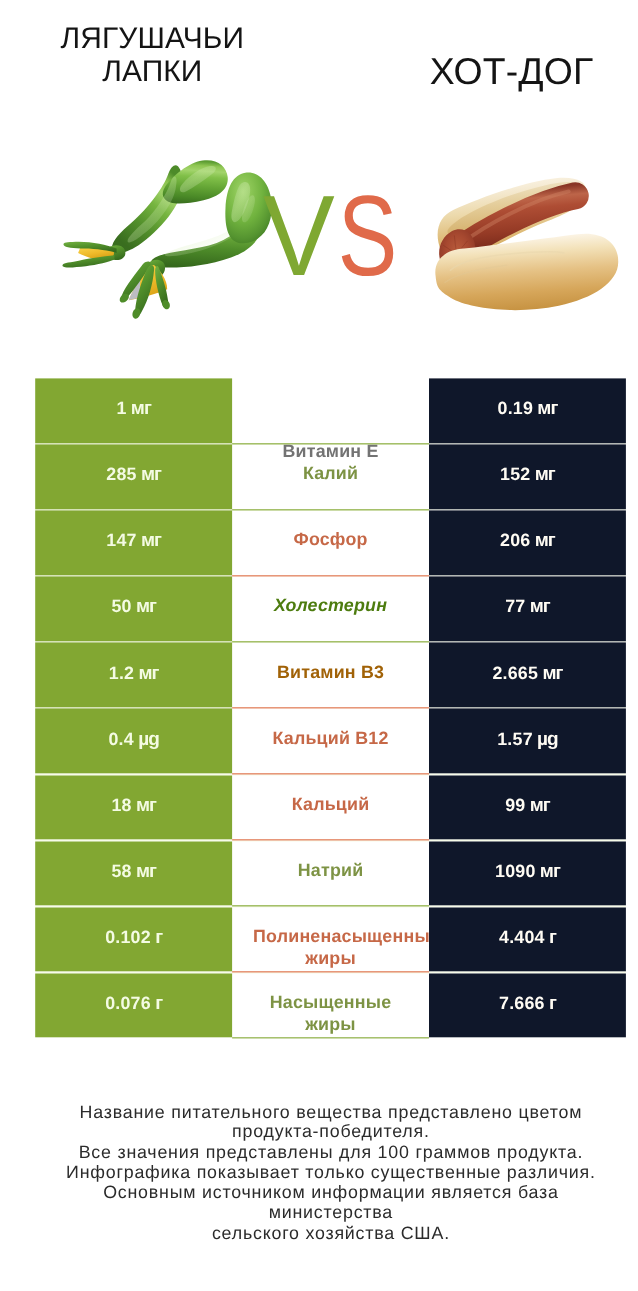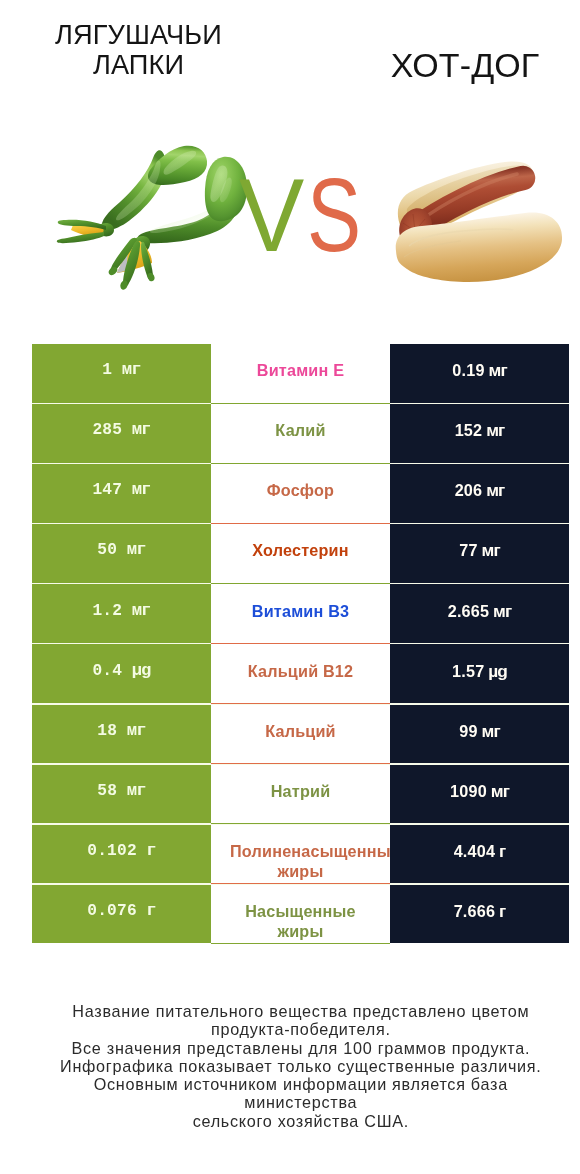--- a/index.html
+++ b/index.html
@@ -11,21 +11,21 @@
   #frog-art{position:absolute;left:40px;top:138px;width:205px;height:155px;}
   #hotdog-art{position:absolute;left:378px;top:155px;width:180px;height:130px;}
   .vs{position:absolute;left:228px;top:163px;font-size:104px;line-height:104px;font-weight:300;font-family:"Liberation Sans",sans-serif;white-space:nowrap;}
   .vs span{display:inline-block;transform-origin:left top;}
   .vs .v{color:#7fa832;transform:scaleX(0.94);}
   .vs .s{color:#e06a4a;transform:scaleX(0.78);margin-left:-1.5px;}
   #tbl{position:absolute;left:21px;top:344px;width:537px;}
   .row{position:relative;height:58.5px;display:flex;}
   .cell{display:flex;align-items:flex-start;justify-content:center;text-align:center;font-size:16.2px;font-weight:700;line-height:20.2px;letter-spacing:0.2px;padding-top:16.2px;box-sizing:border-box;}
   .cell > span{display:block;}
-  .c-left{width:179px;z-index:2;font-family:Liberation Mono, monospace;}
+  .c-left{width:179px;z-index:2;}
   .c-mid{width:179px;position:relative;z-index:1;overflow:visible;box-sizing:border-box;padding:16.2px 10px 0;}
   .c-right{width:179px;z-index:2;}
   .c-mid span{display:block;white-space:normal;}
   .green{background:#82a732;color:#f4fbe3;}
   .orange{background:#0f172a;color:#fffcf4;}
   .unit{font-size:17.3px;font-weight:700;letter-spacing:-0.9px;}
   .gap{height:1.6px;background:#f7fbe9;}
   .mline{position:absolute;left:0;bottom:-1.1px;width:179px;height:1.1px;}
   .footer{position:absolute;left:-0.7px;top:1002px;width:509px;text-align:center;font-size:16.2px;line-height:18.3px;color:#2b2b2b;font-weight:400;letter-spacing:0.72px;padding-left:36px;}
 </style>
@@ -175,21 +175,21 @@
 <path d="M398 246 C407 238 428 233 452 231 C473 229 492 228 502 230" stroke="#ead7ae" stroke-width="1.4" fill="none" opacity="0.6"></path>
 <path d="M393 257 C404 249 425 244 450 241" stroke="#e2c895" stroke-width="1.1" fill="none" opacity="0.4"></path>
 </svg></div>
   <div class="vs"><span class="v">V</span><span class="s">S</span></div>
   <div id="tbl">
       <div class="row">
         <div class="cell c-left green">
           <span>1<span class="unit">&nbsp;мг</span></span>
         </div>
         <div class="cell c-mid">
-          <span style="color: #ec4899;">Витамин Е</span>
+          <span style="color: #737373; margin-top: 40px;">Витамин Е</span>
           <div class="mline" style="background: rgb(130, 167, 50);"></div>
         </div>
         <div class="cell c-right orange">
           <span>0.19<span class="unit">&nbsp;мг</span></span>
         </div>
       </div>
       <div class="gap"></div>
       <div class="row">
         <div class="cell c-left green">
           <span>285<span class="unit">&nbsp;мг</span></span>
@@ -214,34 +214,34 @@
         <div class="cell c-right orange">
           <span>206<span class="unit">&nbsp;мг</span></span>
         </div>
       </div>
       <div class="gap"></div>
       <div class="row">
         <div class="cell c-left green">
           <span>50<span class="unit">&nbsp;мг</span></span>
         </div>
         <div class="cell c-mid">
-          <span style="color: #c2410c;">Холестерин</span>
+          <span style="color: #4d7c0f; font-style: italic;">Холестерин</span>
           <div class="mline" style="background: rgb(130, 167, 50);"></div>
         </div>
         <div class="cell c-right orange">
           <span>77<span class="unit">&nbsp;мг</span></span>
         </div>
       </div>
       <div class="gap"></div>
       <div class="row">
         <div class="cell c-left green">
           <span>1.2<span class="unit">&nbsp;мг</span></span>
         </div>
         <div class="cell c-mid">
-          <span style="color: #1d4ed8;">Витамин B3</span>
+          <span style="color: #a16207;">Витамин B3</span>
           <div class="mline" style="background: rgb(224, 109, 73);"></div>
         </div>
         <div class="cell c-right orange">
           <span>2.665<span class="unit">&nbsp;мг</span></span>
         </div>
       </div>
       <div class="gap"></div>
       <div class="row">
         <div class="cell c-left green">
           <span>0.4<span class="unit">&nbsp;µg</span></span>

